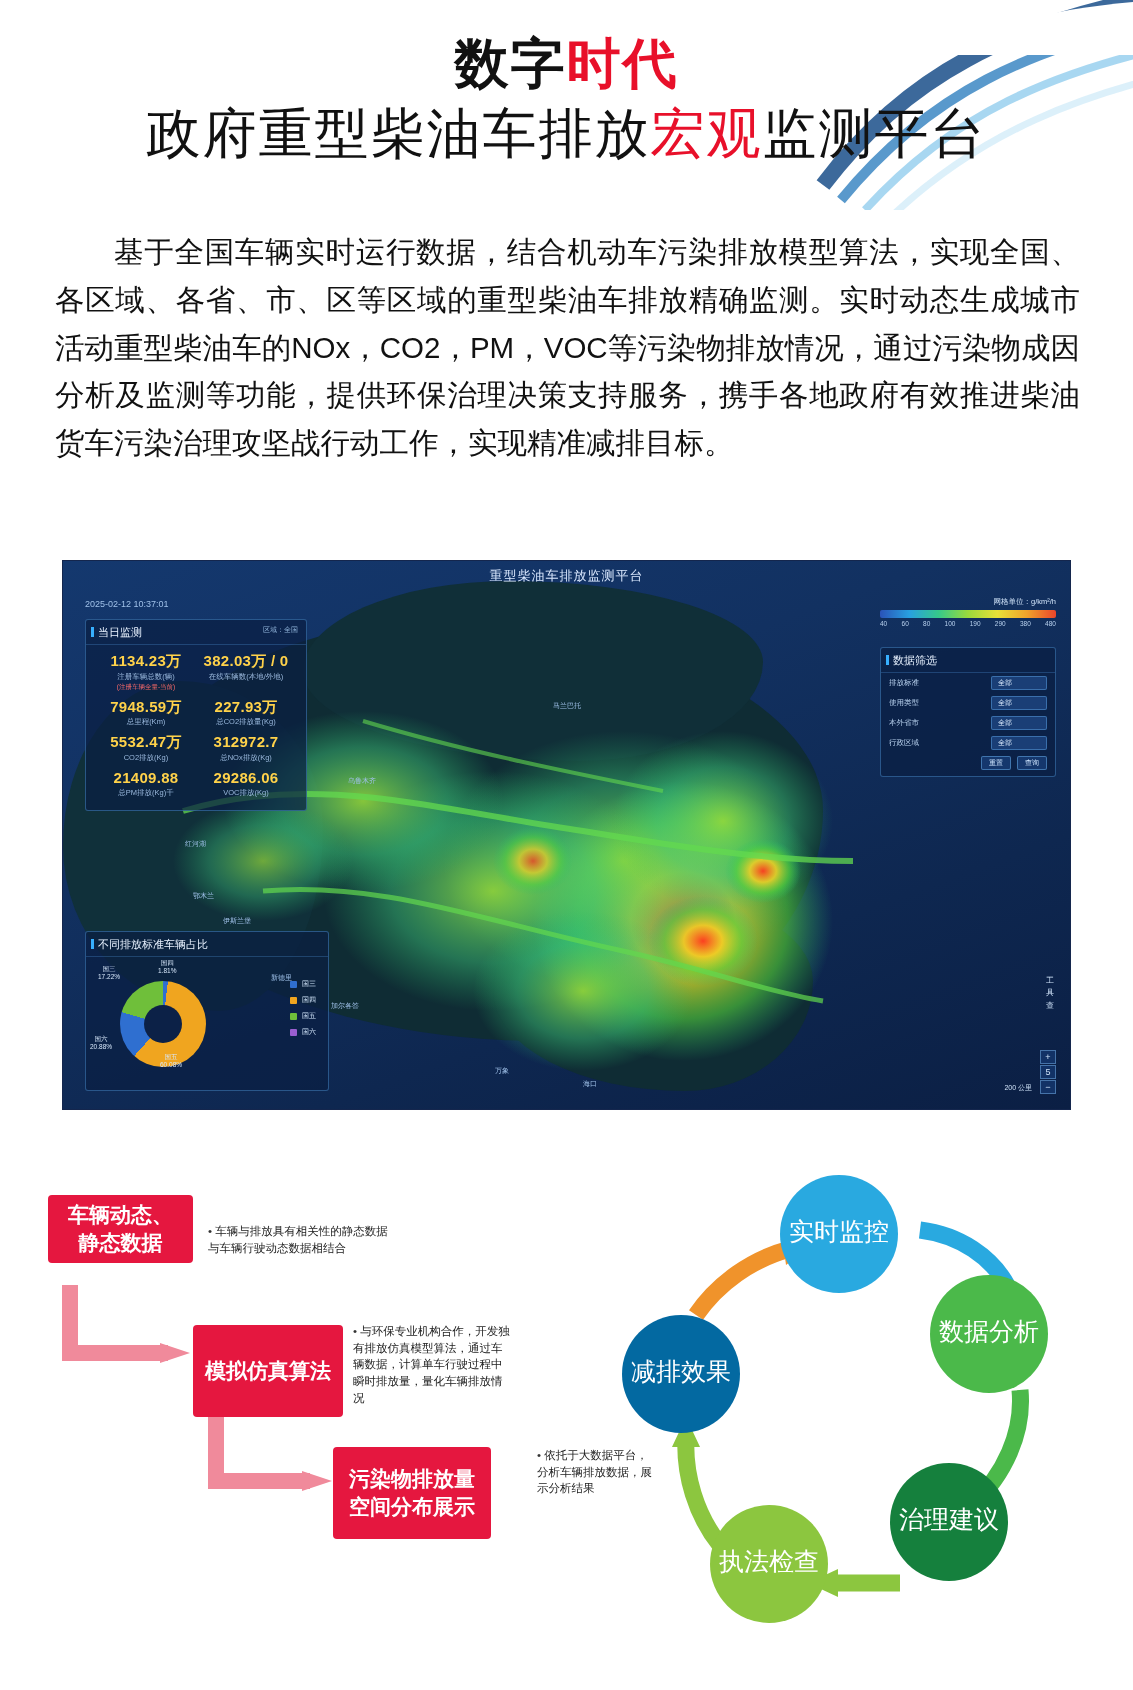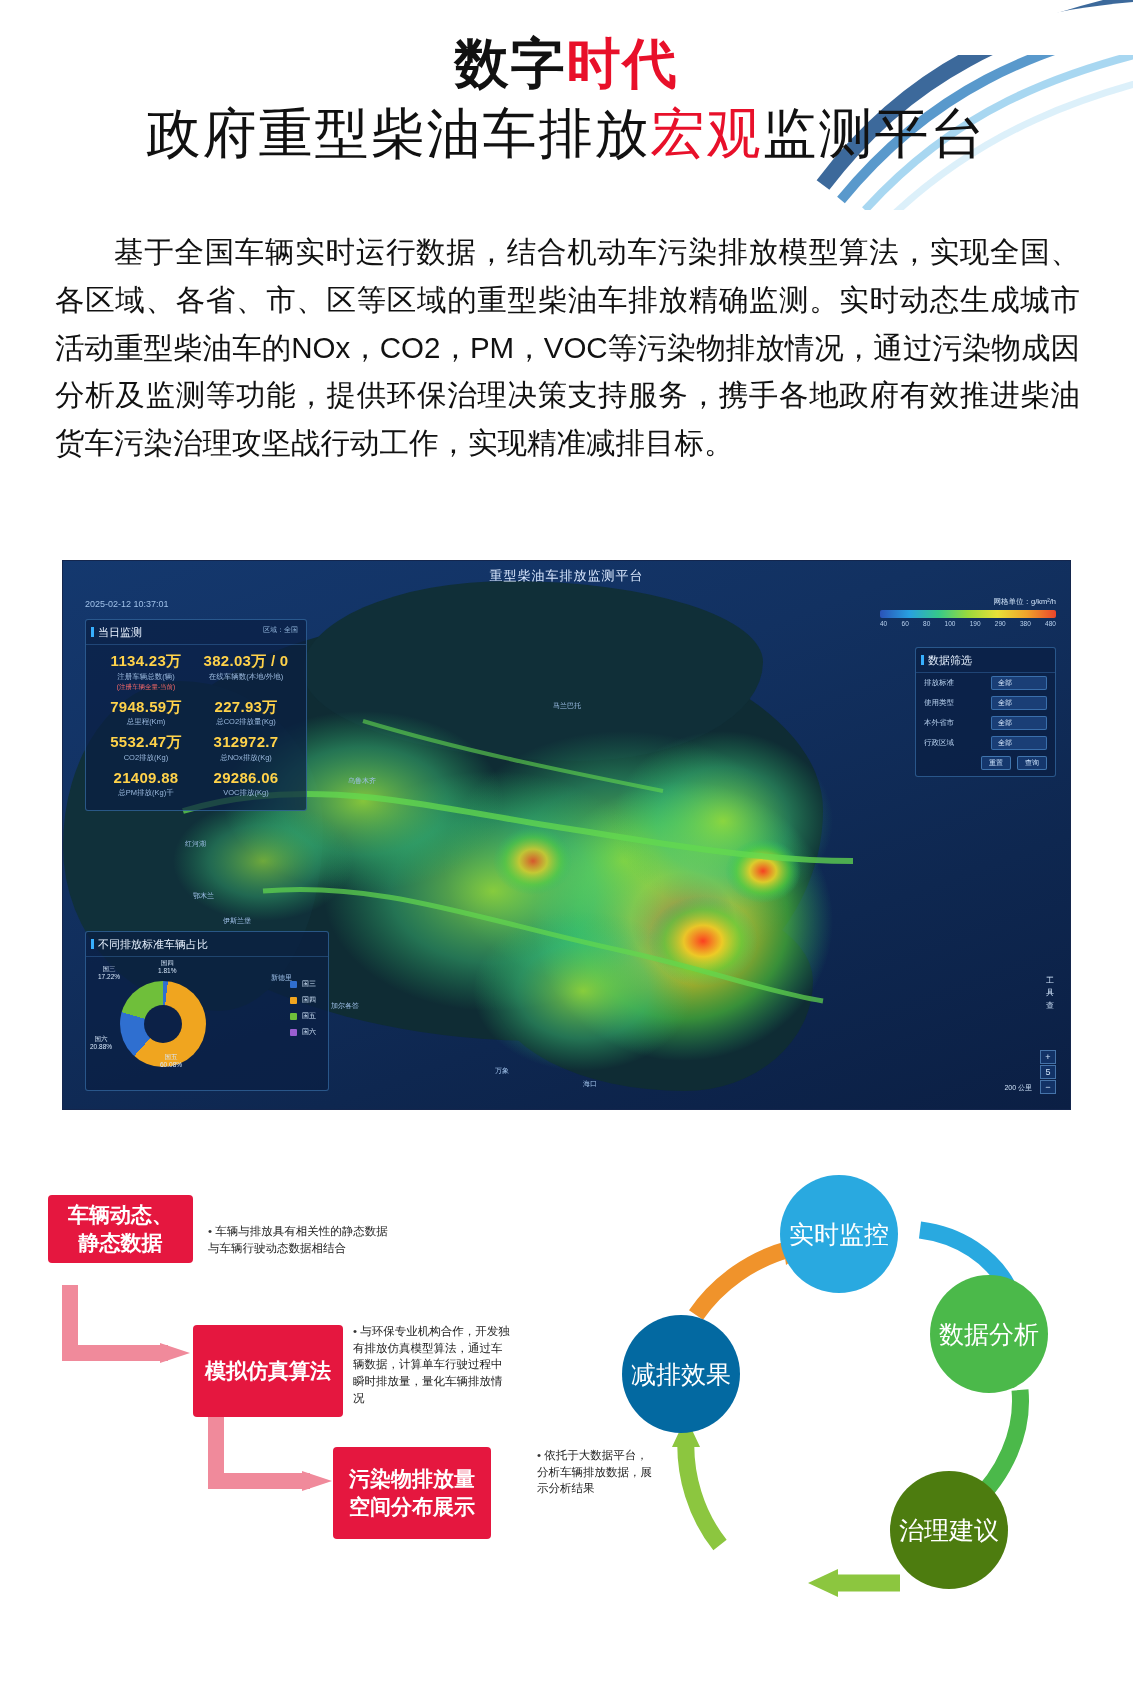--- a/index.html
+++ b/index.html
@@ -73,21 +73,21 @@
   .stat-cell { flex:1; text-align:center; margin-bottom:7px; }
   .stat-val { color:#ffd24a; font-size:15px; font-weight:bold; line-height:1.1; letter-spacing:.3px;}
   .stat-lab { color:#9bb9dd; font-size:7.5px; margin-top:2px; }
   .stat-note { color:#ff6b6b; font-size:6.5px; margin-top:1px;}
 
   .legend { position:absolute; right:14px; top:36px; width:176px; color:#cfe2f8; font-size:7.5px;}
   .legend-bar { height:8px; border-radius:2px; margin:3px 0 2px;
     background:linear-gradient(90deg,#2a53b8,#28a0e0,#36c98a,#9ada3c,#e8e138,#f0a32b,#e8452b);}
   .legend-ticks { display:flex; justify-content:space-between; font-size:6.5px; color:#b9d2ef;}
 
-  .filter { position:absolute; right:14px; top:86px; width:141px; }
+  .filter { position:absolute; right:14px; top:86px; width:176px; }
   .filter-row { display:flex; align-items:center; justify-content:space-between;
     padding:3px 8px; font-size:7.5px; color:#b9d2ef;}
   .filter-sel { background:rgba(30,70,130,.8); border:1px solid rgba(90,160,225,.5);
     border-radius:2px; padding:1px 12px 1px 6px; font-size:7px; color:#dfeeff; min-width:56px;}
   .filter-btns { display:flex; justify-content:flex-end; gap:6px; padding:3px 8px 6px;}
   .fbtn { font-size:7px; color:#cfe6ff; border:1px solid rgba(100,170,230,.55);
     border-radius:2px; padding:1px 7px; background:rgba(25,65,125,.7);}
 
   .donut-panel { position:absolute; left:22px; top:370px; width:244px; height:160px;}
   .donut-wrap { position:relative; height:126px; }
@@ -116,21 +116,21 @@
     display:flex; align-items:center; justify-content:center; text-align:center;
     font-size:21px; line-height:1.35; padding:8px 10px; font-weight:bold;
   }
   .fnote { position:absolute; font-size:11.5px; color:#222; line-height:1.45; }
   .fnote:before { content:"• "; color:#333; }
 
   
   .cycle { position:absolute; left:600px; top:1175px; width:500px; height:490px; }
   .cbubble {
     position:absolute; border-radius:50%; color:#fff; display:flex; align-items:center;
-    justify-content:center; text-align:center; font-size:25px; line-height:1.2; font-weight:500;
+    justify-content:center; text-align:center; font-size:25px; line-height:1.2; font-weight:500;font-family:Liberation Mono, monospace;
   }
 </style>
 </head>
 <body>
 
 <div class="swoosh">
   <svg width="560" height="210" viewBox="0 0 560 210">
     <path d="M560,0 L260,0 C360,60 440,120 560,150 Z" fill="#ffffff"></path>
     <path d="M620,-10 C430,20 330,80 250,185" stroke="#1a4f8a" stroke-width="16" fill="none" opacity="0.85"></path>
     <path d="M640,10 C450,42 350,100 268,200" stroke="#2f7fbf" stroke-width="10" fill="none" opacity="0.8"></path>
@@ -374,15 +374,16 @@
     <path d="M300,408 L232,408" stroke="#8cc63f" stroke-width="17" fill="none"></path>
     <path d="M238,394 L208,408 L238,422 Z" fill="#8cc63f"></path>
     <path d="M120,370 C96,340 84,300 86,262" stroke="#8cc63f" stroke-width="17" fill="none"></path>
     <path d="M72,272 L86,242 L100,272 Z" fill="#8cc63f"></path>
     <path d="M96,140 C118,108 152,84 190,74" stroke="#f0932b" stroke-width="17" fill="none"></path>
     <path d="M182,60 L212,70 L186,90 Z" fill="#f0932b"></path>
   </svg>
 
   <div class="cbubble" style="left:180px; top:0px; width:118px; height:118px; background:#29a9e0;">实时监控</div>
   <div class="cbubble" style="left:330px; top:100px; width:118px; height:118px; background:#4bb94a;">数据分析</div>
-  <div class="cbubble" style="left:290px; top:296px; width:118px; height:118px; background:#4d7c0f;">治理建议</div>
+  <div class="cbubble" style="left:290px; top:288px; width:118px; height:118px; background:#15803d;">治理建议</div>
+  <div class="cbubble" style="left:110px; top:330px; width:118px; height:118px; background:#8cc63f;">执法检查</div>
   <div class="cbubble" style="left:22px; top:140px; width:118px; height:118px; background:#0369a1;">减排效果</div>
 </div>
 
 </body></html>

